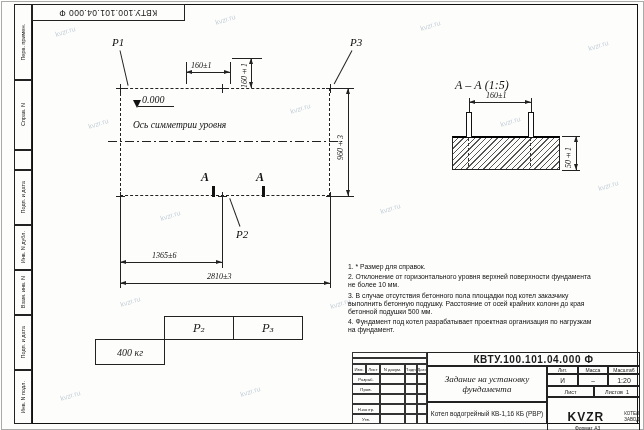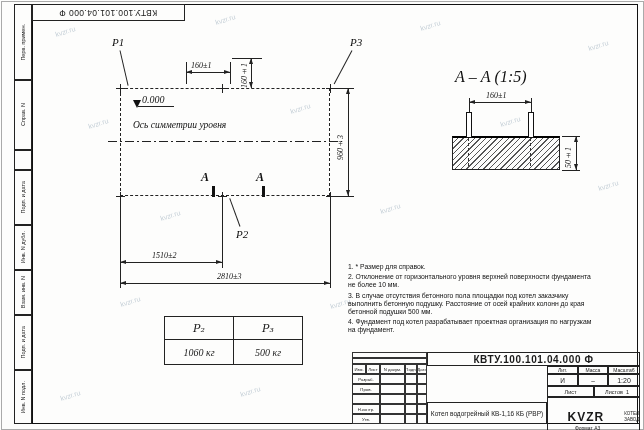--- a/index.html
+++ b/index.html
@@ -126,25 +126,25 @@
 
   <div class="hl" style="left:332px;top:88px;width:22px"></div>
   <div class="hl" style="left:332px;top:196px;width:22px"></div>
   <div class="dimv" style="left:348px;top:88px;height:108px"></div>
   <span class="dim vtext" style="left:336px;top:124px;height:36px">960±3</span>
 
   <div class="vl" style="left:120px;top:198px;height:90px"></div>
   <div class="vl" style="left:222px;top:198px;height:70px"></div>
   <div class="vl" style="left:330px;top:198px;height:90px"></div>
   <div class="dimh" style="left:120px;top:262px;width:102px"></div>
-  <span class="dim" style="left:152px;top:251px">1510±2</span>
+  <span class="dim" style="left:152px;top:251px">1365±6</span>
   <div class="dimh" style="left:120px;top:283px;width:210px"></div>
-  <span class="dim" style="left:217px;top:272px">2810±3</span>
-
-  <span class="lbl" style="left:455px;top:68px;font-size:16px">А – А (1:5)</span>
+  <span class="dim" style="left:207px;top:272px">2810±3</span>
+
+  <span class="lbl" style="left:455px;top:78px;font-size:12px">А – А (1:5)</span>
   <div class="hatch" style="left:452px;top:136px;width:108px;height:34px"></div>
   <div class="bolt" style="left:466px;top:112px;height:26px"></div>
   <div class="bolt" style="left:528px;top:112px;height:26px"></div>
   <div class="abs" style="left:468px;top:138px;height:28px;border-left:1px dashed #333"></div>
   <div class="abs" style="left:530px;top:138px;height:28px;border-left:1px dashed #333"></div>
 
   <div class="vl" style="left:469px;top:98px;height:14px"></div>
   <div class="vl" style="left:531px;top:98px;height:14px"></div>
   <div class="dimh" style="left:469px;top:102px;width:62px"></div>
   <span class="dim" style="left:486px;top:91px">160±1</span>
@@ -156,22 +156,21 @@
 
   <div class="abs" style="left:348px;top:263px;width:248px">
     <div class="note">1. * Размер для справок.</div>
     <div class="note">2. Отклонение от горизонтального уровня верхней поверхности фундамента не более 10 мм.</div>
     <div class="note">3. В случае отсутствия бетонного пола площадки под котел заказчику выполнить бетонную подушку. Расстояние от осей крайних колонн до края бетонной подушки 500 мм.</div>
     <div class="note">4. Фундамент под котел разрабатывает проектная организация по нагрузкам на фундамент.</div>
   </div>
 
   <div class="cell" style="left:164px;top:316px;width:70px;height:24px;font:italic 11px 'DejaVu Serif',serif">P₂</div>
   <div class="cell" style="left:233px;top:316px;width:70px;height:24px;font:italic 11px 'DejaVu Serif',serif">P₃</div>
-  <div class="cell" style="left:164px;top:339px;width:70px;height:26px;font:italic 10px 'Liberation Serif',serif">1060 кг</div>
-  <div class="cell" style="left:233px;top:339px;width:70px;height:26px;font:italic 10px 'Liberation Serif',serif">500 кг</div>
+  <div class="cell" style="left:95px;top:339px;width:70px;height:26px;font:italic 10px 'Liberation Serif',serif">400 кг</div>
 
   <div class="frame" style="left:352px;top:352px;width:288px;height:72px"></div>
 
   <div class="tb-left" style="left:352px;top:352px;width:75px;height:72px">
     <div style="grid-column:1/6"></div>
     <div style="grid-column:1/6"></div>
     <div>Изм.</div>
     <div>Лист</div>
     <div>N докум.</div>
     <div>Подп.</div>
@@ -193,20 +192,21 @@
       <div></div>
       <div></div>
     <div style="grid-column:1/3">Утв.</div>
     <div></div>
       <div></div>
       <div></div>
   </div>
 
   <div class="cell" style="left:427px;top:352px;width:213px;height:14px;font-weight:bold;font-size:10px;letter-spacing:.6px">КВТУ.100.101.04.000 Ф</div>
 
+  <div class="cell" style="left:427px;top:366px;width:120px;height:36px;font:italic 9px 'Liberation Serif',serif;text-align:center;padding:2px">Задание на установку фундамента</div>
   <div class="cell" style="left:427px;top:402px;width:120px;height:22px;font-size:6.5px;text-align:center;padding:1px">Котел водогрейный КВ-1,16 КБ (РВР)</div>
 
   <div class="cell" style="left:547px;top:366px;width:31px;height:8px;font-size:5px">Лит.</div>
   <div class="cell" style="left:578px;top:366px;width:30px;height:8px;font-size:5px">Масса</div>
   <div class="cell" style="left:608px;top:366px;width:32px;height:8px;font-size:5px">Масштаб</div>
   <div class="cell" style="left:547px;top:374px;width:31px;height:12px;font-size:6.5px">И</div>
   <div class="cell" style="left:578px;top:374px;width:30px;height:12px;font-size:6.5px">–</div>
   <div class="cell" style="left:608px;top:374px;width:32px;height:12px;font-size:7px">1:20</div>
 
   <div class="cell" style="left:547px;top:386px;width:47px;height:11px;font-size:5.5px">

